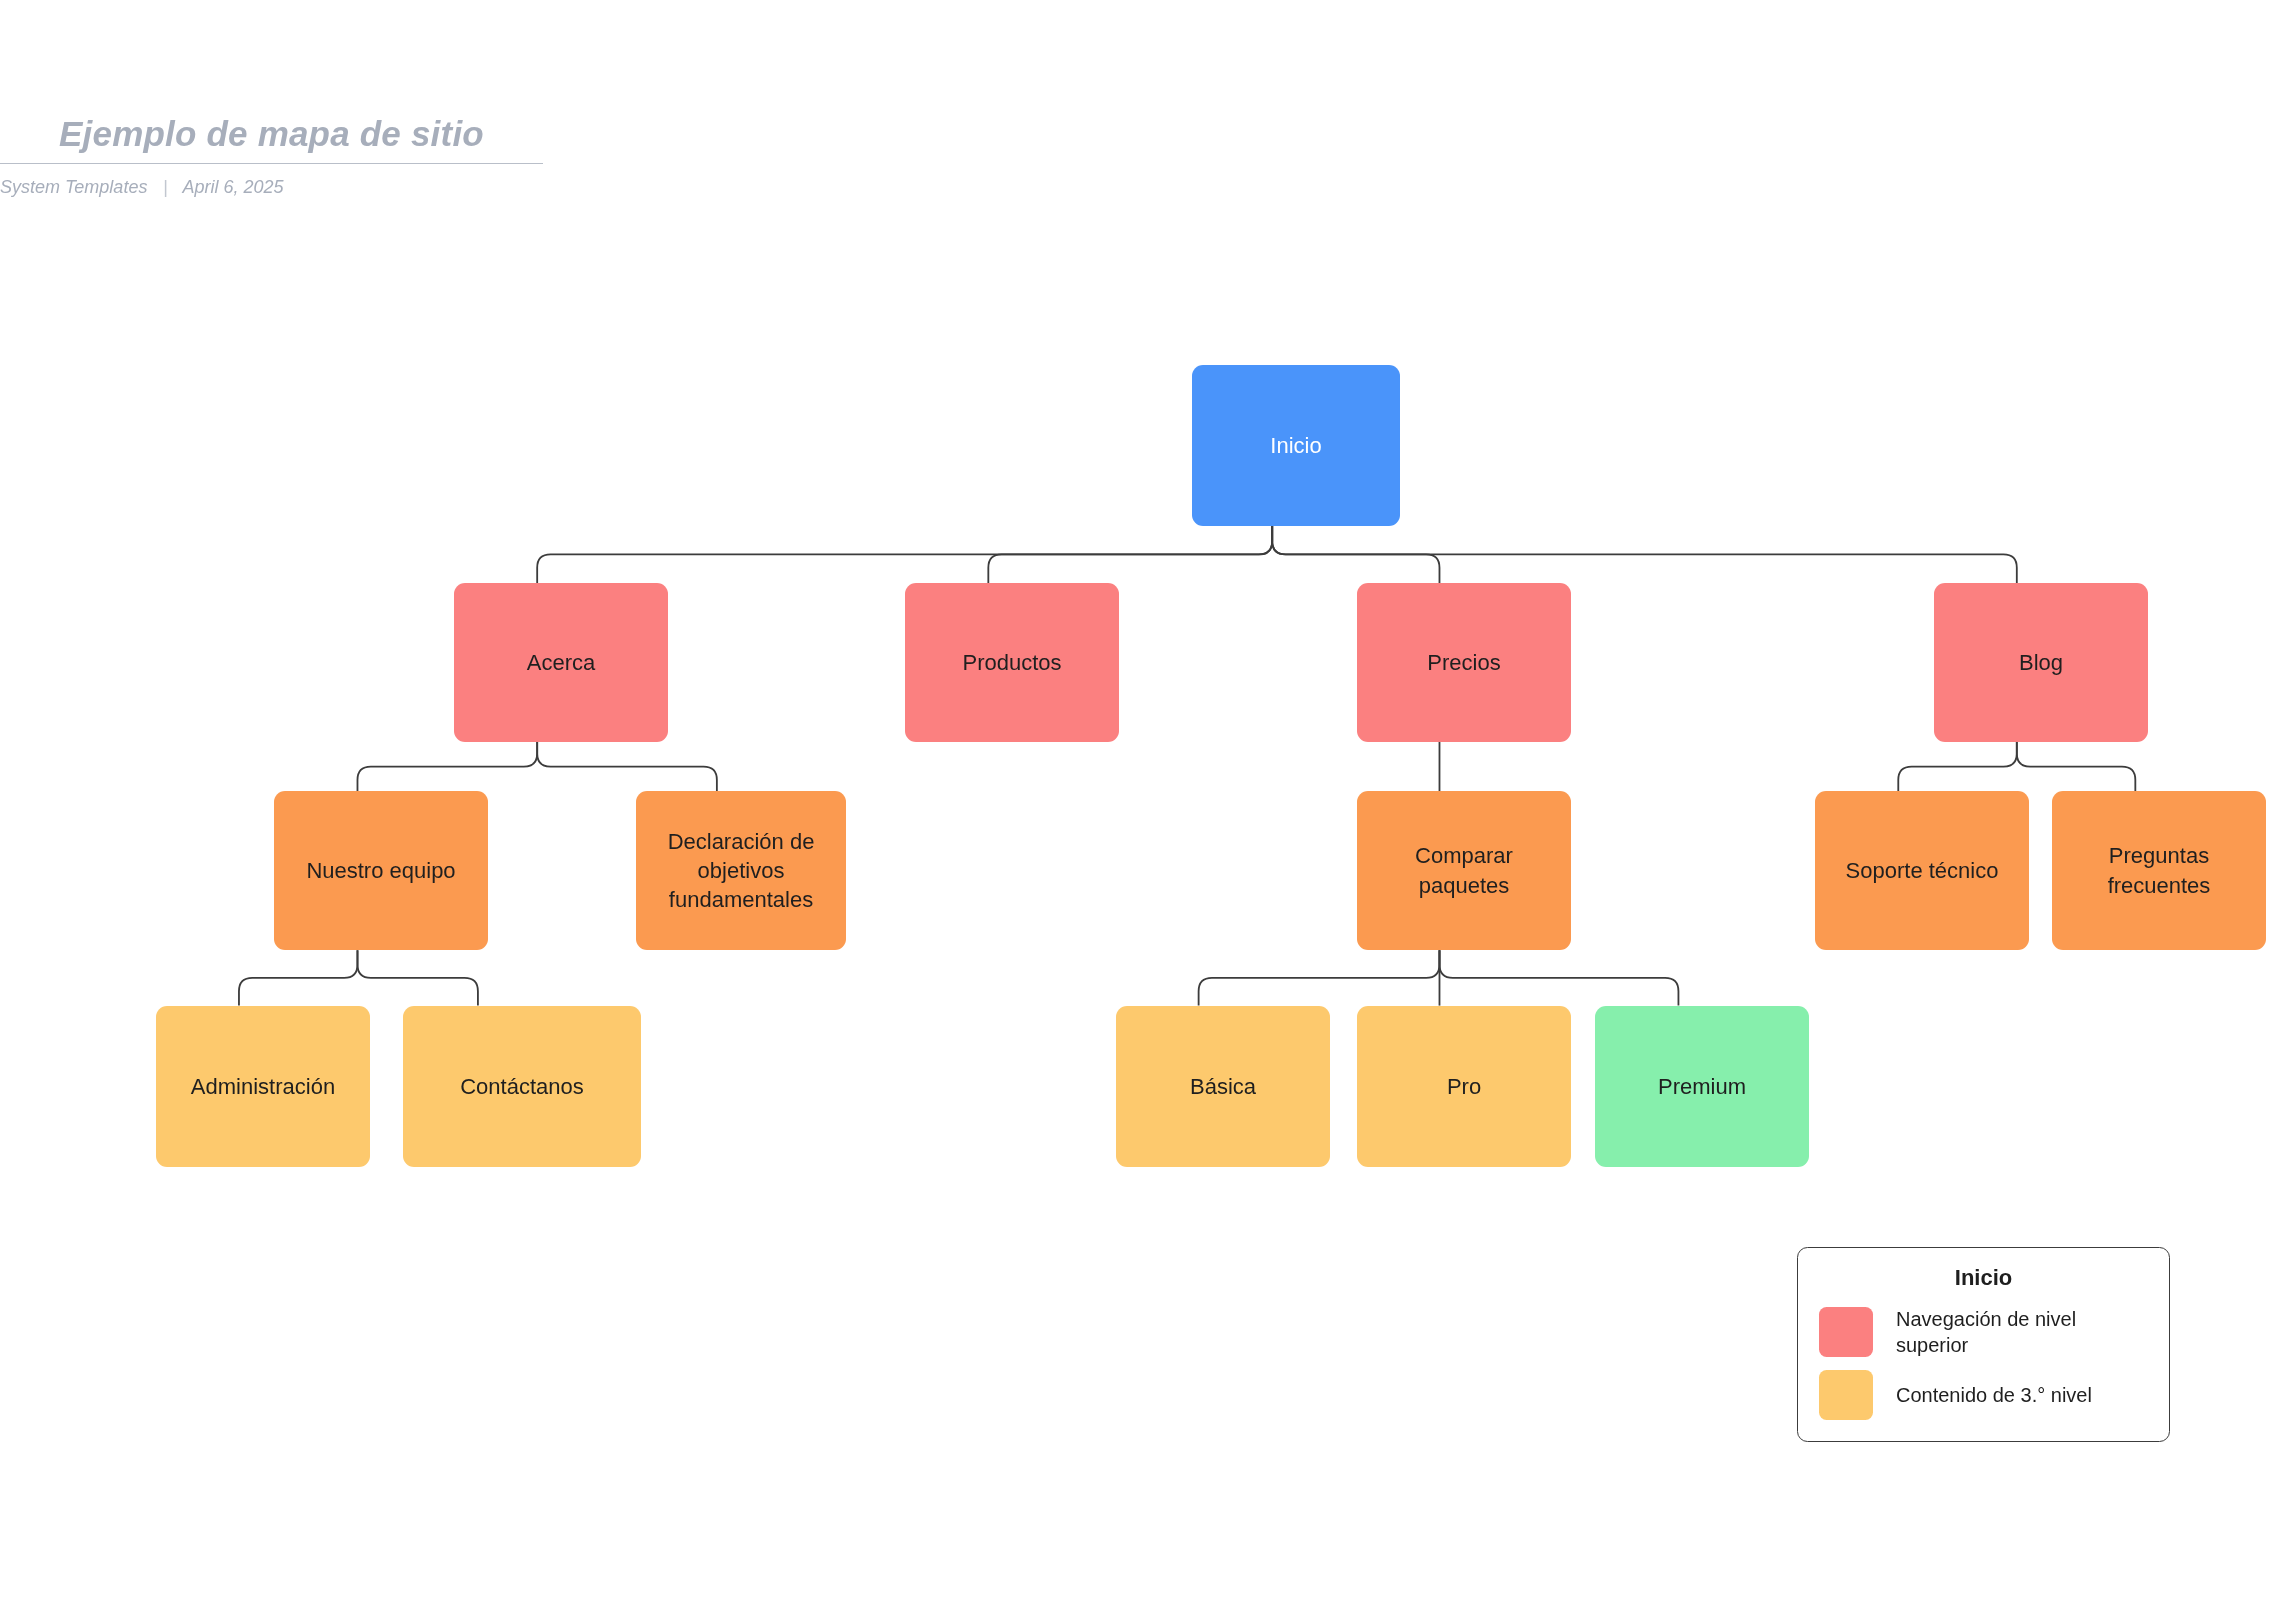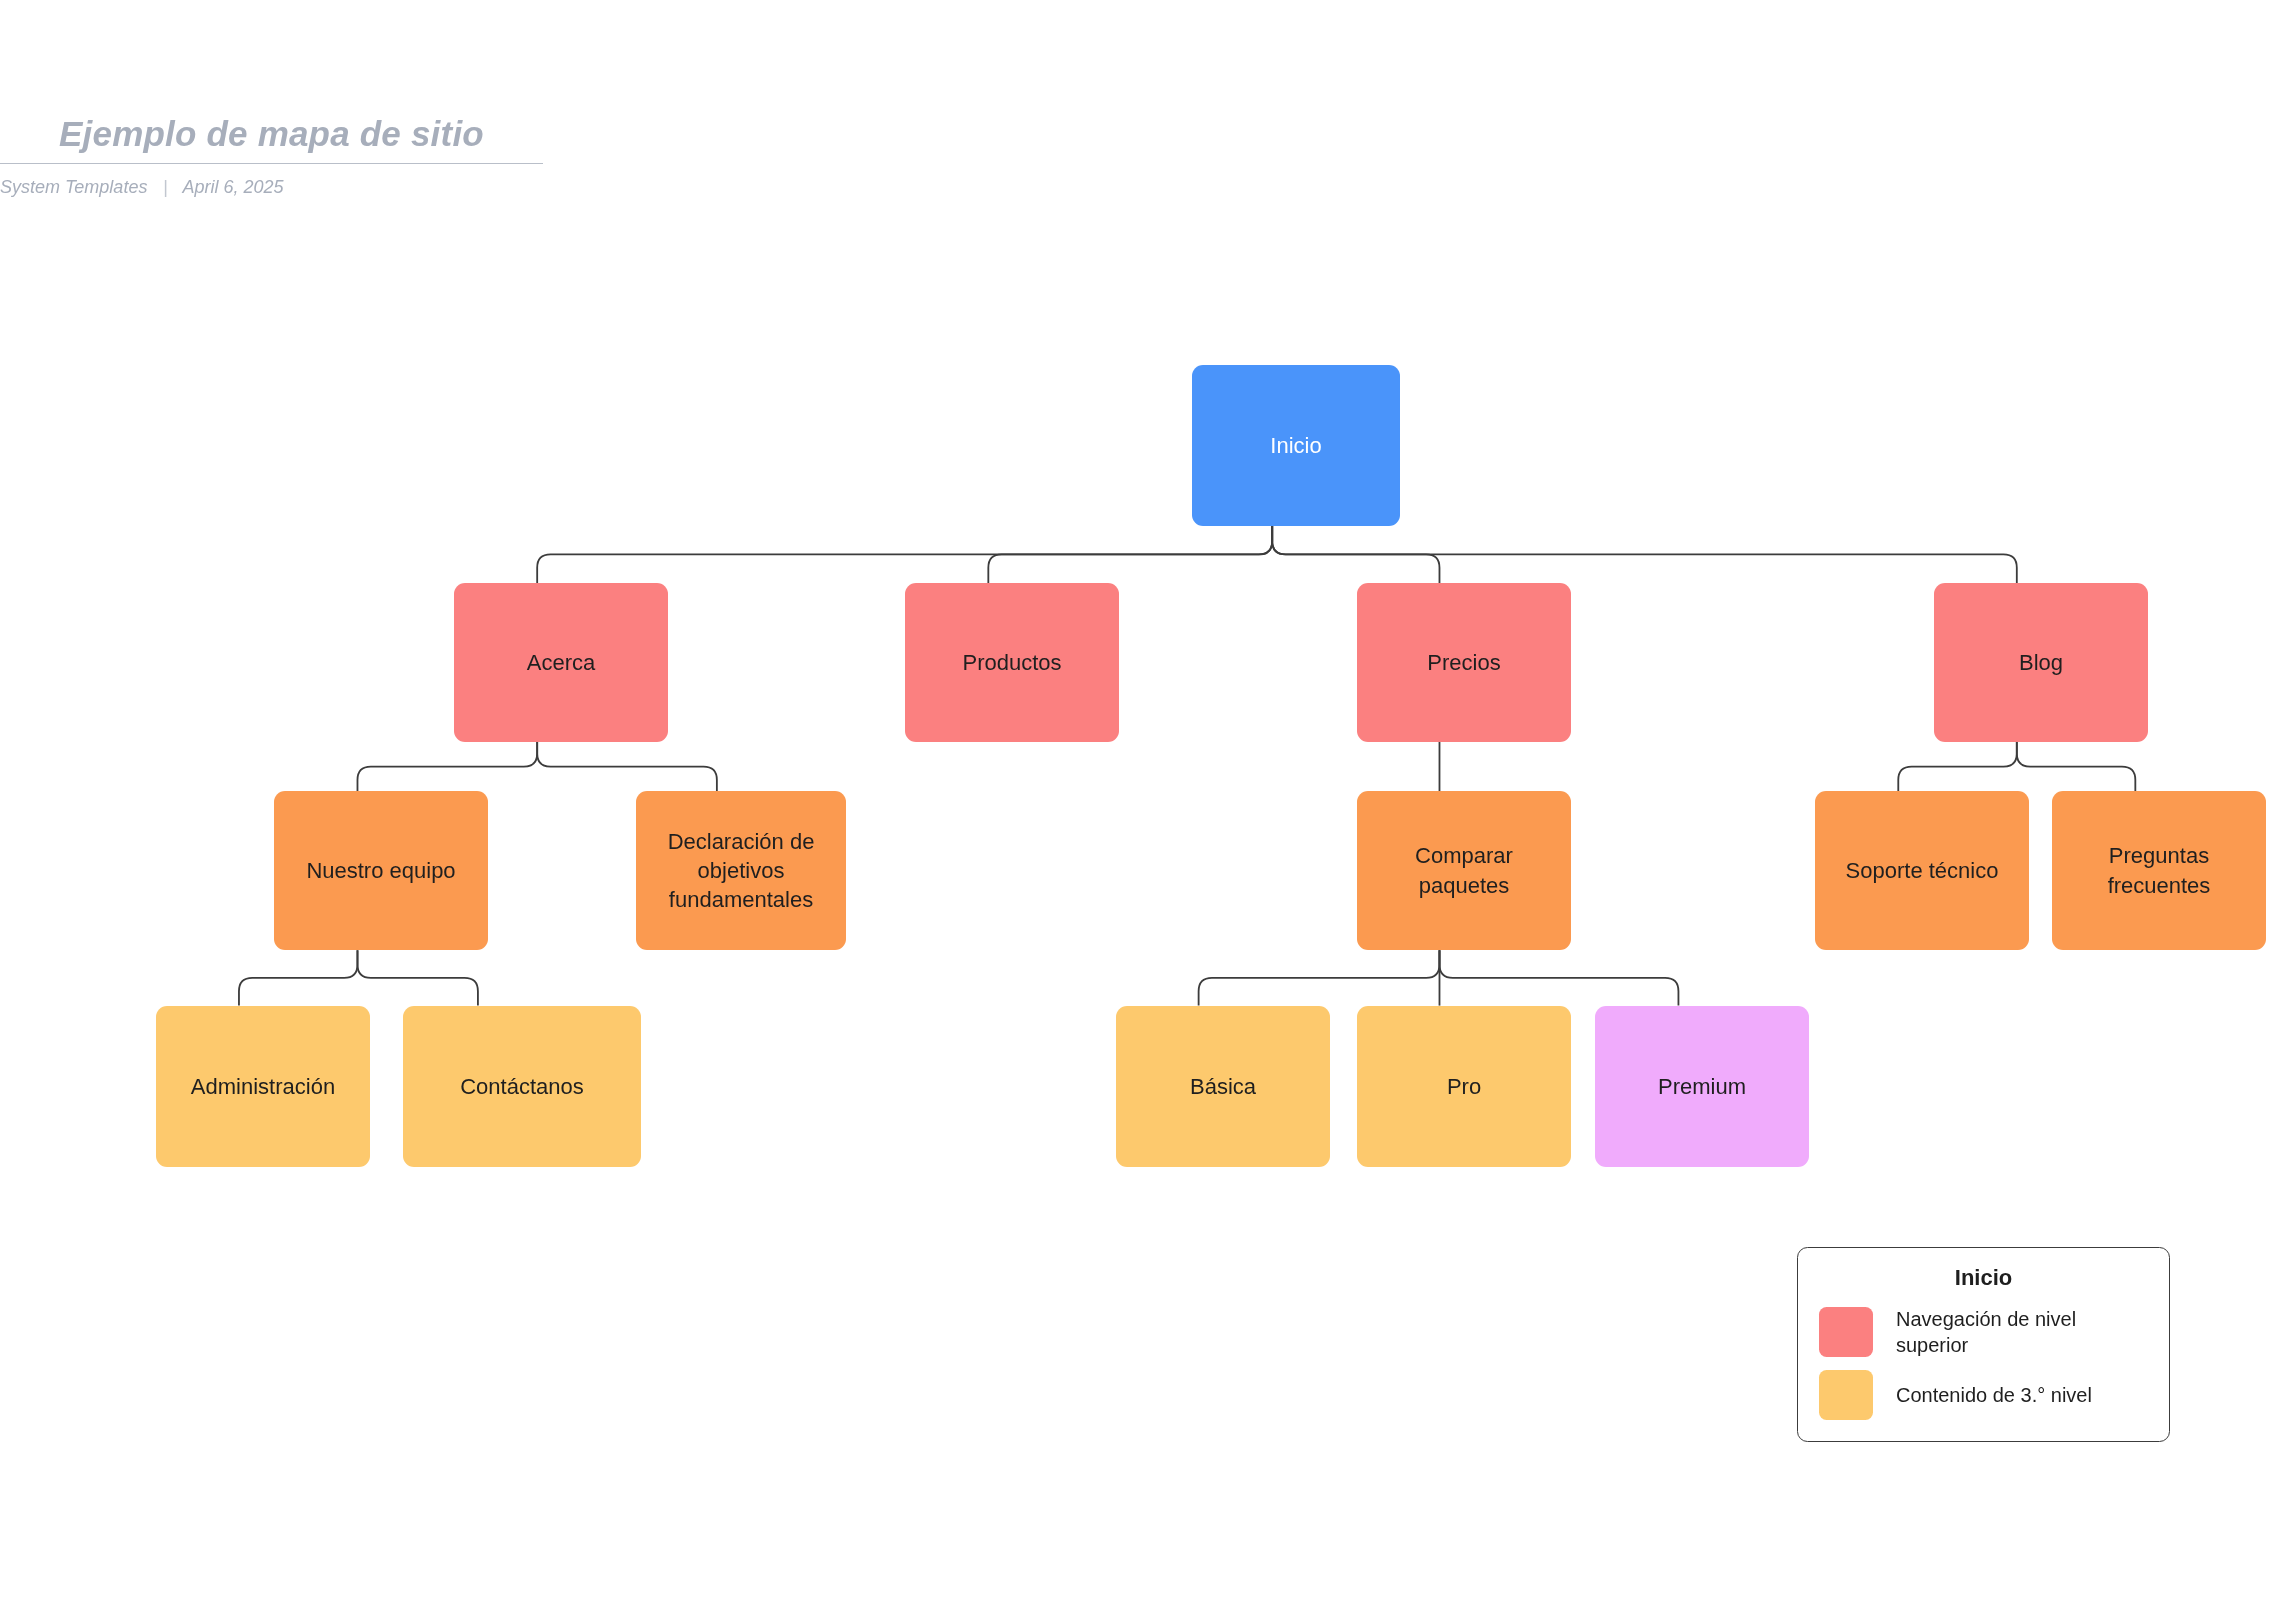--- a/index.html
+++ b/index.html
@@ -195,21 +195,21 @@
       </div>
       <div class="node" style="left: 379px; top: 1006px; width: 238px; height: 161px; background: rgb(253, 201, 109);">
         <span class="label">Contáctanos</span>
       </div>
       <div class="node" style="left: 1092px; top: 1006px; width: 214px; height: 161px; background: rgb(253, 201, 109);">
         <span class="label">Básica</span>
       </div>
       <div class="node" style="left: 1333px; top: 1006px; width: 214px; height: 161px; background: rgb(253, 201, 109);">
         <span class="label">Pro</span>
       </div>
-      <div class="node" style="left: 1571px; top: 1006px; width: 214px; height: 161px; background: #f0abfc;">
+      <div class="node" style="left: 1571px; top: 1006px; width: 214px; height: 161px; background: #86efac;">
         <span class="label">Premium</span>
       </div>
     </div>
 </div>
 
 <div id="legend">
   <div id="legend-title">Inicio</div>
   <div id="legend-rows">
       <div class="legend-row">
         <div class="legend-swatch" style="background: rgb(251, 128, 128);"></div>

